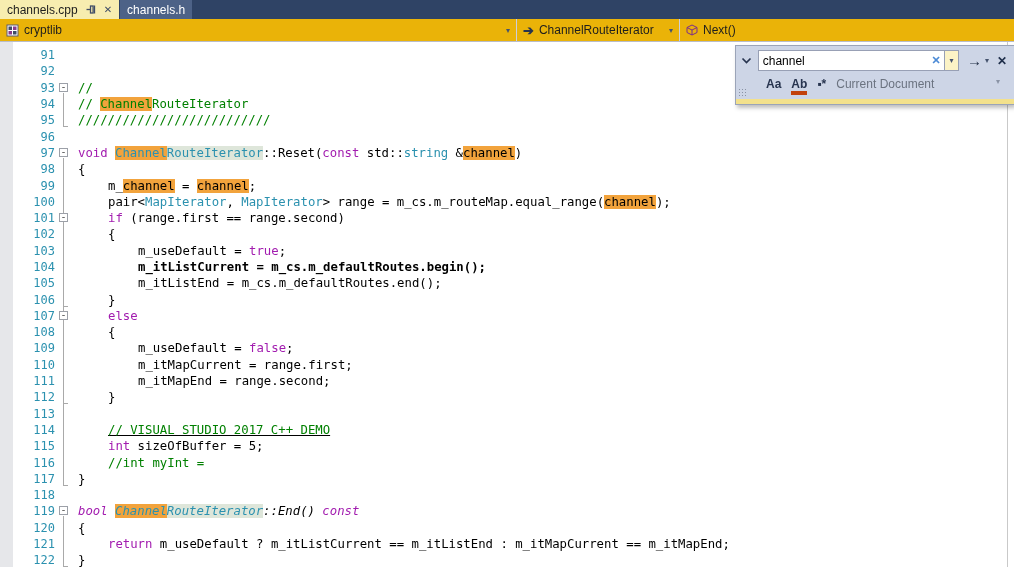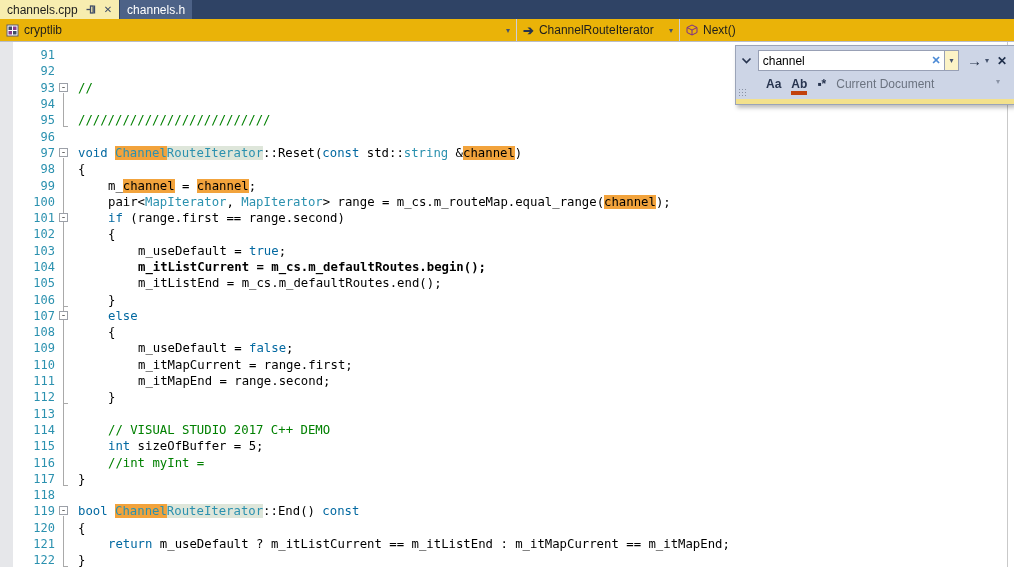--- a/index.html
+++ b/index.html
@@ -31,21 +31,21 @@
   .bpmargin { position:absolute; left:0; top:0; width:13px; height:100%; background:#E6E7EA; }
   .scrollline { position:absolute; right:6px; top:0; bottom:0; width:1px; background:#C9C9C9; }
   #code { position:relative; }
   .row { display:flex; height:16.3px; align-items:center; font-family:"DejaVu Sans Mono", monospace; font-size:12.3px; white-space:pre; }
   .row.clip { height:5px; overflow:hidden; }
   .num { width:55px; text-align:right; color:#2B91AF; font-size:12px; flex:none; }
   .outl { width:23px; flex:none; position:relative; height:100%; }
   .obox { position:absolute; left:4px; top:3px; width:9px; height:9px; border:1px solid #9CA0A8; background:#fff; color:#555;
           font-size:10px; line-height:6px; text-align:center; z-index:5; }
   .codecell { flex:1; color:#000; }
-  .seg-k { color:#0369a1; }
+  .seg-k { color:#a21caf; }
   .seg-c { color:#008000; }
   .seg-t { color:#2B91AF; }
   .seg-p { color:#000000;margin-top:40px; }
   .hl-s { background:#F2A33C; }
   .hl-r { background:#DEE6DA; }
   .guide { position:absolute; width:1px; background:#A9A9A9; left:63px; z-index:1; }
   .gtick { position:absolute; height:1px; width:5px; background:#A9A9A9; left:63px; z-index:1; }
 
   
   .findpopup { position:absolute; top:3px; right:0; width:279px; height:60px; background:#CDD5E6;
@@ -126,46 +126,46 @@
     </div>
   </div>
 
   <div class="editor">
     <div class="bpmargin"></div>
     <div id="code">
         <div class="row clip"></div>
         <div class="row"><span class="num">91</span><span class="outl"></span><span class="codecell" style="padding-left: 0px;"></span></div>
         <div class="row"><span class="num">92</span><span class="outl"></span><span class="codecell" style="padding-left: 0px;"></span></div>
         <div class="row"><span class="num">93</span><span class="outl"><span class="obox">-</span></span><span class="codecell" style="padding-left: 0px;"><span class="seg-c">//</span></span></div>
-        <div class="row"><span class="num">94</span><span class="outl"></span></div>
+        <div class="row"><span class="num">94</span><span class="outl"></span><span class="codecell" style="padding-left: 0px;"><span class="seg-c">// </span><span class="seg-c hl-s">Channel</span><span class="seg-c">RouteIterator</span></span></div>
         <div class="row"><span class="num">95</span><span class="outl"></span><span class="codecell" style="padding-left: 0px;"><span class="seg-c">//////////////////////////</span></span></div>
         <div class="row"><span class="num">96</span><span class="outl"></span><span class="codecell" style="padding-left: 0px;"></span></div>
         <div class="row"><span class="num">97</span><span class="outl"><span class="obox">-</span></span><span class="codecell" style="padding-left: 0px;"><span class="seg-k">void </span><span class="seg-t hl-s">Channel</span><span class="seg-t hl-r">RouteIterator</span><span class="seg-p">::Reset(</span><span class="seg-k">const</span><span class="seg-p"> std::</span><span class="seg-t">string</span><span class="seg-p"> &amp;</span><span class="seg-p hl-s">channel</span><span class="seg-p">)</span></span></div>
         <div class="row"><span class="num">98</span><span class="outl"></span><span class="codecell" style="padding-left: 0px;"><span class="seg-p">{</span></span></div>
         <div class="row"><span class="num">99</span><span class="outl"></span><span class="codecell" style="padding-left: 30px;"><span class="seg-p">m_</span><span class="seg-p hl-s">channel</span><span class="seg-p"> = </span><span class="seg-p hl-s">channel</span><span class="seg-p">;</span></span></div>
         <div class="row"><span class="num">100</span><span class="outl"></span><span class="codecell" style="padding-left: 30px;"><span class="seg-p">pair&lt;</span><span class="seg-t">MapIterator</span><span class="seg-p">, </span><span class="seg-t">MapIterator</span><span class="seg-p">&gt; range = m_cs.m_routeMap.equal_range(</span><span class="seg-p hl-s">channel</span><span class="seg-p">);</span></span></div>
         <div class="row"><span class="num">101</span><span class="outl"><span class="obox">-</span></span><span class="codecell" style="padding-left: 30px;"><span class="seg-k">if</span><span class="seg-p"> (range.first == range.second)</span></span></div>
         <div class="row"><span class="num">102</span><span class="outl"></span><span class="codecell" style="padding-left: 30px;"><span class="seg-p">{</span></span></div>
         <div class="row"><span class="num">103</span><span class="outl"></span><span class="codecell" style="padding-left: 60px;"><span class="seg-p">m_useDefault = </span><span class="seg-k">true</span><span class="seg-p">;</span></span></div>
         <div class="row"><span class="num">104</span><span class="outl"></span><span class="codecell" style="padding-left: 60px; font-weight: bold;"><span class="seg-p">m_itListCurrent = m_cs.m_defaultRoutes.begin();</span></span></div>
         <div class="row"><span class="num">105</span><span class="outl"></span><span class="codecell" style="padding-left: 60px;"><span class="seg-p">m_itListEnd = m_cs.m_defaultRoutes.end();</span></span></div>
         <div class="row"><span class="num">106</span><span class="outl"></span><span class="codecell" style="padding-left: 30px;"><span class="seg-p">}</span></span></div>
         <div class="row"><span class="num">107</span><span class="outl"><span class="obox">-</span></span><span class="codecell" style="padding-left: 30px;"><span class="seg-k">else</span></span></div>
         <div class="row"><span class="num">108</span><span class="outl"></span><span class="codecell" style="padding-left: 30px;"><span class="seg-p">{</span></span></div>
         <div class="row"><span class="num">109</span><span class="outl"></span><span class="codecell" style="padding-left: 60px;"><span class="seg-p">m_useDefault = </span><span class="seg-k">false</span><span class="seg-p">;</span></span></div>
         <div class="row"><span class="num">110</span><span class="outl"></span><span class="codecell" style="padding-left: 60px;"><span class="seg-p">m_itMapCurrent = range.first;</span></span></div>
         <div class="row"><span class="num">111</span><span class="outl"></span><span class="codecell" style="padding-left: 60px;"><span class="seg-p">m_itMapEnd = range.second;</span></span></div>
         <div class="row"><span class="num">112</span><span class="outl"></span><span class="codecell" style="padding-left: 30px;"><span class="seg-p">}</span></span></div>
         <div class="row"><span class="num">113</span><span class="outl"></span><span class="codecell" style="padding-left: 0px;"></span></div>
-        <div class="row"><span class="num">114</span><span class="outl"></span><span class="codecell" style="padding-left: 30px;"><span class="seg-c">// VISUAL STUDIO 2017 C++ DEMO</span></span></div>
+        <div class="row"><span class="num">114</span><span class="outl"></span><span class="codecell" style="padding-left: 30px; text-decoration: underline;"><span class="seg-c">// VISUAL STUDIO 2017 C++ DEMO</span></span></div>
         <div class="row"><span class="num">115</span><span class="outl"></span><span class="codecell" style="padding-left: 30px;"><span class="seg-k">int</span><span class="seg-p"> sizeOfBuffer = 5;</span></span></div>
         <div class="row"><span class="num">116</span><span class="outl"></span><span class="codecell" style="padding-left: 30px;"><span class="seg-c">//int myInt =</span></span></div>
         <div class="row"><span class="num">117</span><span class="outl"></span><span class="codecell" style="padding-left: 0px;"><span class="seg-p">}</span></span></div>
         <div class="row"><span class="num">118</span><span class="outl"></span><span class="codecell" style="padding-left: 0px;"></span></div>
-        <div class="row"><span class="num">119</span><span class="outl"><span class="obox">-</span></span><span class="codecell" style="padding-left: 0px;"><span class="seg-k">bool</span><span class="seg-p"> </span><span class="seg-t hl-s">Channel</span><span class="seg-t hl-r">RouteIterator</span><span class="seg-p">::End() </span><span class="seg-k">const</span></span></div>
+        <div class="row"><span class="num">119</span><span class="outl"><span class="obox">-</span></span><span class="codecell" style="padding-left: 0px; font-style: italic;"><span class="seg-k">bool</span><span class="seg-p"> </span><span class="seg-t hl-s">Channel</span><span class="seg-t hl-r">RouteIterator</span><span class="seg-p">::End() </span><span class="seg-k">const</span></span></div>
         <div class="row"><span class="num">120</span><span class="outl"></span><span class="codecell" style="padding-left: 0px;"><span class="seg-p">{</span></span></div>
         <div class="row"><span class="num">121</span><span class="outl"></span><span class="codecell" style="padding-left: 30px;"><span class="seg-k">return</span><span class="seg-p"> m_useDefault ? m_itListCurrent == m_itListEnd : m_itMapCurrent == m_itMapEnd;</span></span></div>
         <div class="row"><span class="num">122</span><span class="outl"></span><span class="codecell" style="padding-left: 0px;"><span class="seg-p">}</span></span></div>
       </div>
     <div id="guides">
         <div class="guide" style="top: 50.6px; height: 33.6px;"></div>
         <div class="gtick" style="top: 84.2px;"></div>
         <div class="guide" style="top: 115.8px; height: 327px;"></div>
         <div class="gtick" style="top: 442.8px;"></div>
         <div class="guide" style="top: 181px; height: 82.5px;"></div>

